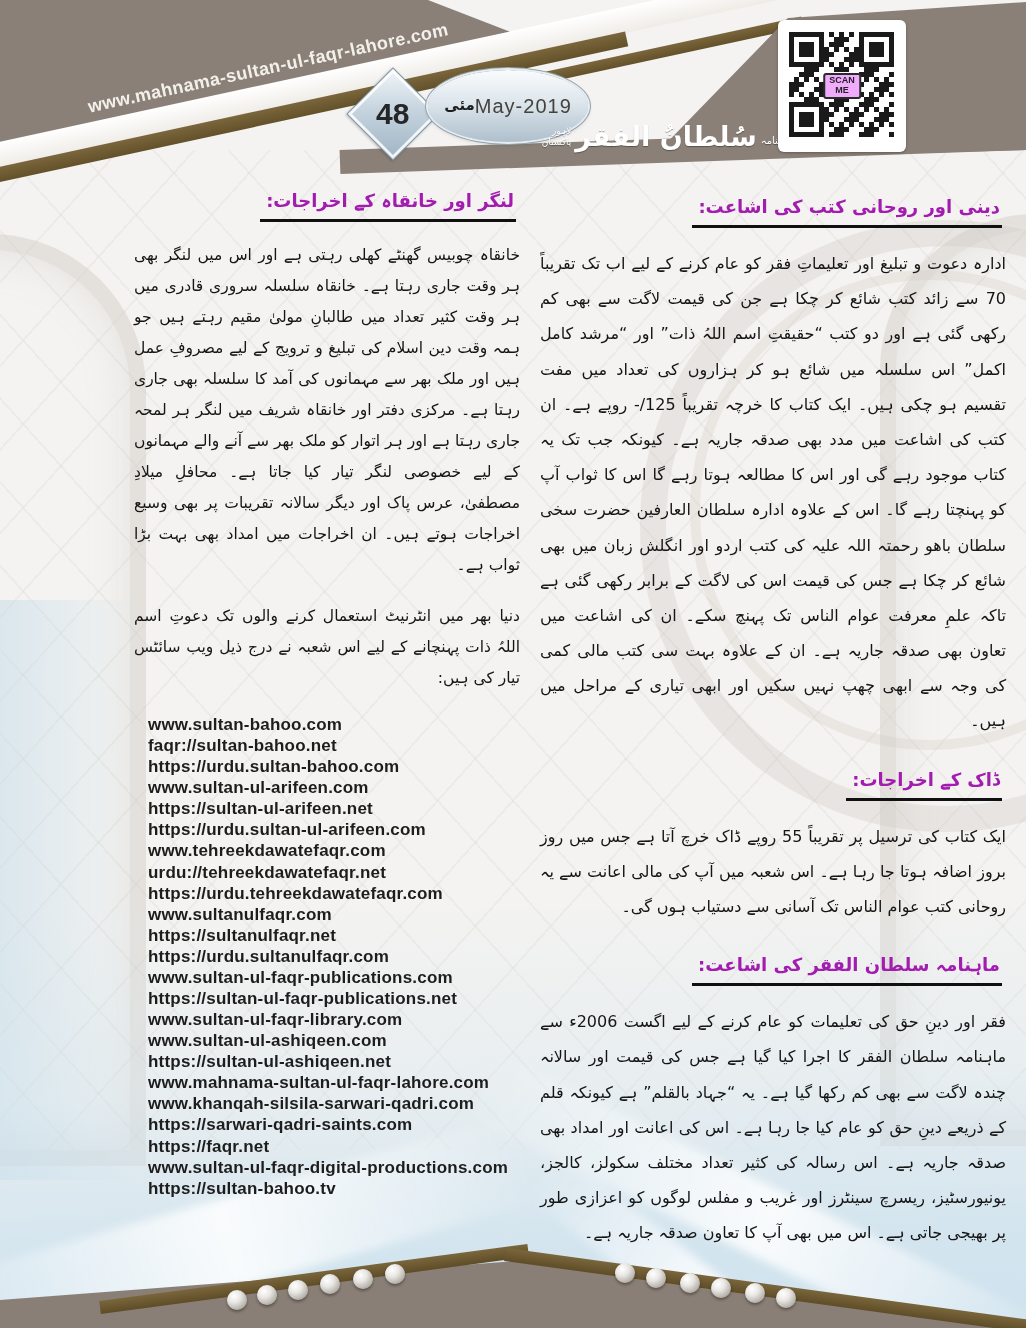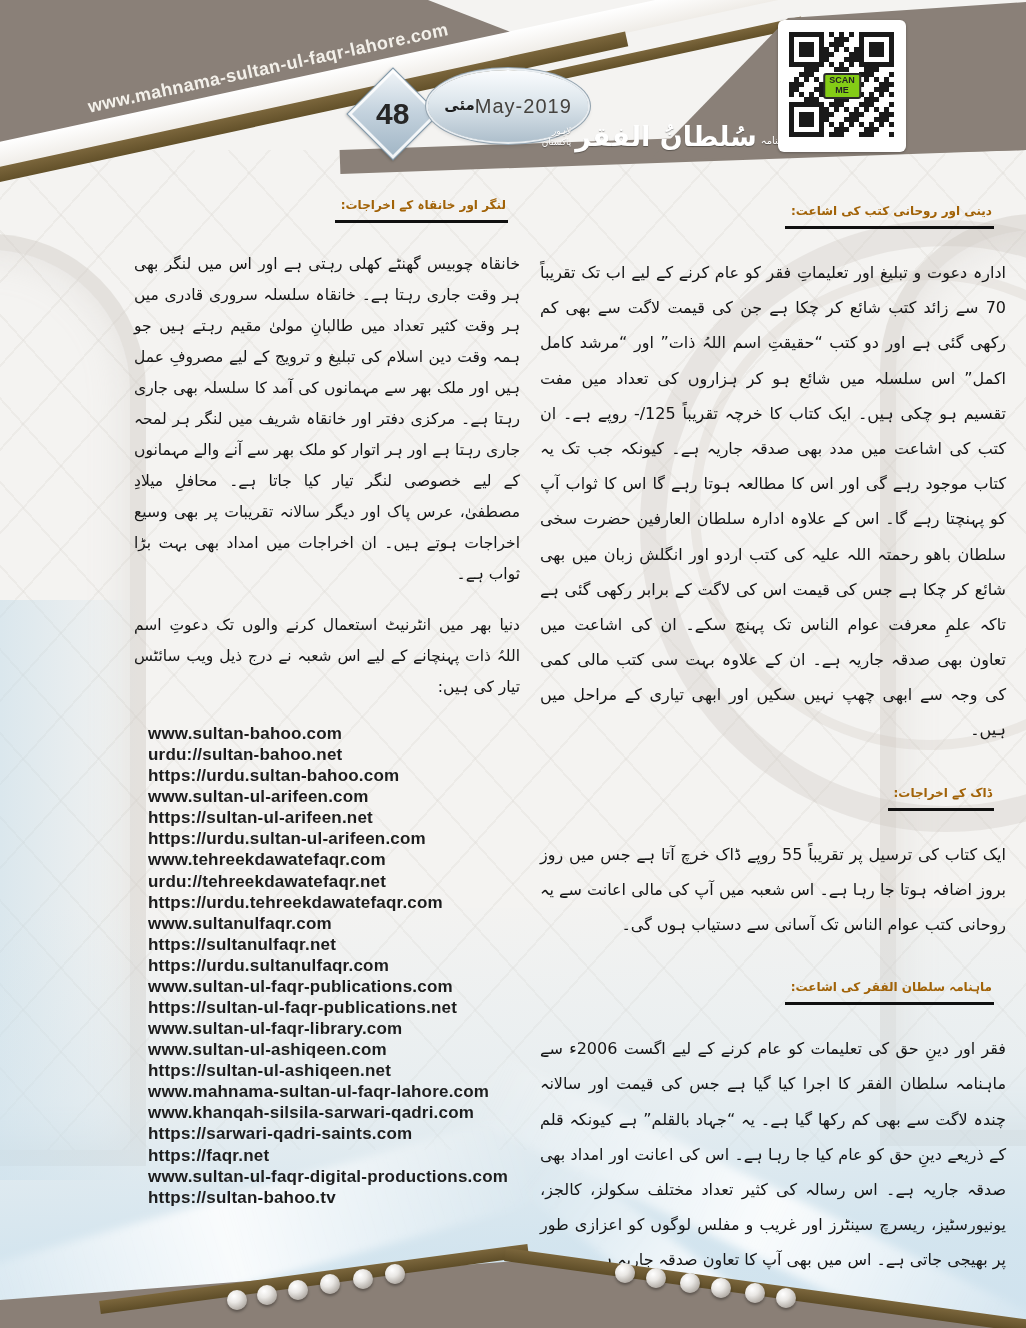--- a/index.html
+++ b/index.html
@@ -60,32 +60,32 @@
   .month-en{font-family:"Liberation Sans","DejaVu Sans",sans-serif;font-size:20px;color:#45423e;letter-spacing:1px;}
   .logo{position:absolute;left:558px;top:94px;width:218px;height:58px;color:#ffffff;
     display:flex;align-items:flex-end;justify-content:center;gap:4px;text-shadow:0 1px 1px rgba(0,0,0,.35);}
   .logo-pre{font-size:10px;padding-bottom:6px;}
   .logo-main{font-size:27px;font-weight:bold;white-space:nowrap;}
   .logo-suf{font-size:9px;width:42px;line-height:1.25;padding-bottom:4px;}
   .qr{position:absolute;left:778px;top:20px;width:128px;height:132px;background:#fff;border-radius:6px;
     box-shadow:0 1px 3px rgba(0,0,0,.3);}
   .qr-grid{position:absolute;left:11px;top:12px;display:grid;grid-template-columns:repeat(21,5px);grid-auto-rows:5px;}
   .qd{background:#1a1a1a;}
-  .qr-label{position:absolute;left:50%;top:50%;transform:translate(-50%,-50%);background:#84cc16;
+  .qr-label{position:absolute;left:50%;top:50%;transform:translate(-50%,-50%);background:#f0abfc;
     border:2px solid #2a2a2a;border-radius:3px;padding:1px 4px;text-align:center;
     font-family:"Liberation Sans","DejaVu Sans",sans-serif;font-weight:bold;font-size:9px;line-height:1.1;color:#222;
     display:flex;flex-direction:column;}
 
   
   .col{position:absolute;direction:rtl;}
   .col-right{left:528px;top:186px;width:478px;}
   .col-left{left:122px;top:186px;width:398px;}
   .hwrap{text-align:right;margin:0 0 14px 0;}
-  .uheading{display:inline-block;font-size:12px;font-weight:bold;color:#a16207;
-    border-bottom:3.5px solid #101010;padding:0 2px 8px 6px;margin:12px;}
+  .uheading{display:inline-block;font-size:18px;font-weight:bold;color:#a21caf;
+    border-bottom:3.5px solid #101010;padding:0 2px 8px 6px;margin:4px;}
   .urdu{text-align:justify;color:#151515;margin:0 0 26px 12px;}
   .col-right .urdu{font-size:16px;line-height:2.2;}
   .col-left .urdu{font-size:15.5px;line-height:2.0;margin-bottom:20px;}
   .col-right .hwrap{margin-top:6px;}
   .weblist{direction:ltr;text-align:left;padding-left:26px;margin-top:4px;
     font-family:"Liberation Sans","DejaVu Sans",sans-serif;font-weight:bold;font-size:17px;
     line-height:1.24;color:#1d1d1d;letter-spacing:.2px;}
 
   
   .footer{position:absolute;left:0;bottom:0;width:1026px;height:130px;}
@@ -601,21 +601,21 @@
   </div>
 
   <div class="col col-left">
     <div class="hwrap">
       <h2 class="uheading">لنگر اور خانقاہ کے اخراجات:</h2>
     </div>
     <p class="urdu">خانقاہ چوبیس گھنٹے کھلی رہتی ہے اور اس میں لنگر بھی ہر وقت جاری رہتا ہے۔ خانقاہ سلسلہ سروری قادری میں ہر وقت کثیر تعداد میں طالبانِ مولیٰ مقیم رہتے ہیں جو ہمہ وقت دین اسلام کی تبلیغ و ترویج کے لیے مصروفِ عمل ہیں اور ملک بھر سے مہمانوں کی آمد کا سلسلہ بھی جاری رہتا ہے۔ مرکزی دفتر اور خانقاہ شریف میں لنگر ہر لمحہ جاری رہتا ہے اور ہر اتوار کو ملک بھر سے آنے والے مہمانوں کے لیے خصوصی لنگر تیار کیا جاتا ہے۔ محافلِ میلادِ مصطفیٰ، عرس پاک اور دیگر سالانہ تقریبات پر بھی وسیع اخراجات ہوتے ہیں۔ ان اخراجات میں امداد بھی بہت بڑا ثواب ہے۔</p>
     <p class="urdu">دنیا بھر میں انٹرنیٹ استعمال کرنے والوں تک دعوتِ اسم اللہُ ذات پہنچانے کے لیے اس شعبہ نے درج ذیل ویب سائٹس تیار کی ہیں:</p>
     <div id="website-list" class="weblist" dir="ltr">
         <div>www.sultan-bahoo.com</div>
-        <div>urdu://sultan-bahoo.net</div>
+        <div>faqr://sultan-bahoo.net</div>
         <div>https://urdu.sultan-bahoo.com</div>
         <div>www.sultan-ul-arifeen.com</div>
         <div>https://sultan-ul-arifeen.net</div>
         <div>https://urdu.sultan-ul-arifeen.com</div>
         <div>www.tehreekdawatefaqr.com</div>
         <div>urdu://tehreekdawatefaqr.net</div>
         <div>https://urdu.tehreekdawatefaqr.com</div>
         <div>www.sultanulfaqr.com</div>
         <div>https://sultanulfaqr.net</div>
         <div>https://urdu.sultanulfaqr.com</div>

